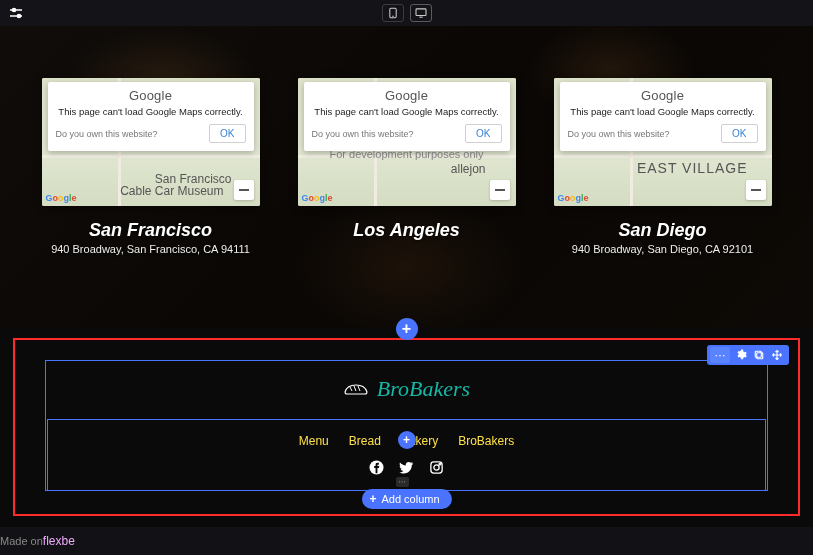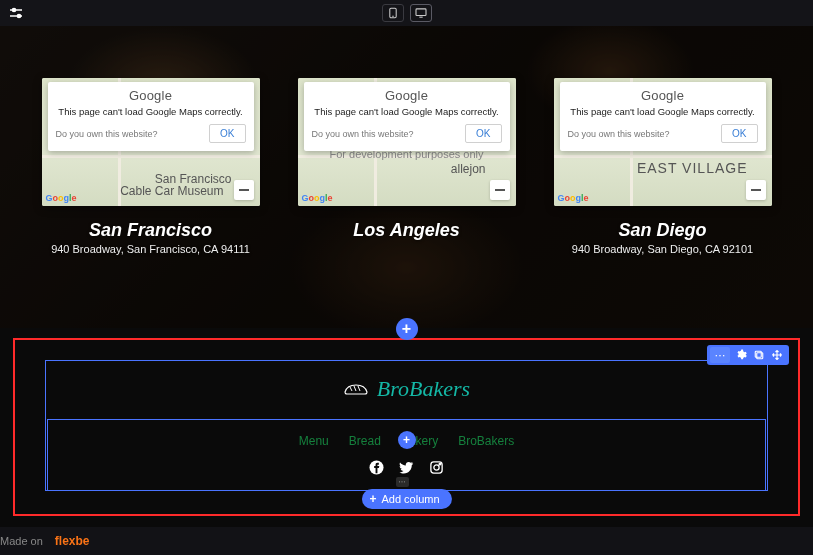--- a/index.html
+++ b/index.html
@@ -291,21 +291,21 @@
     display: flex;
     flex-direction: column;
     align-items: center;
     justify-content: center;
     gap: 11px;
   }
   .nav-links {
     display: flex;
     gap: 20px;
     font-size: 12px;
-    color: #15803d;
+    color: #fde047;
     align-items: flex-end;
   }
   .nav-links span { cursor: pointer; }
   .socials {
     display: flex;
     gap: 12px;
     position: relative;
   }
   .social {
     width: 18px; height: 18px;
@@ -340,21 +340,21 @@
   .add-column .pluschar { font-weight: 600; font-size: 12px; }
   .footer-credit {
     position: absolute;
     bottom: 0; left: 0; right: 0;
     height: 28px;
     background: #121216;
     display: flex; align-items: center; justify-content: flex-start;
     font-size: 11px;
     color: #888;
   }
-  .footer-credit b { color: #f97316; font-weight: 700; margin-left: 12px; font-size: 12px; }
+  .footer-credit b { color: #f0abfc; font-weight: 400; margin-left: 0; font-size: 12px; }
 </style>
 </head>
 <body>
 
 <div class="topbar">
   <div class="settings-btn">
     <svg viewBox="0 0 16 16" width="16" height="16" fill="none" stroke="currentColor" stroke-width="1.5">
       <line x1="2" y1="5" x2="14" y2="5"></line>
         <circle cx="6" cy="5" r="1.6" fill="#fff"></circle>
       <line x1="2" y1="11" x2="14" y2="11"></line>

